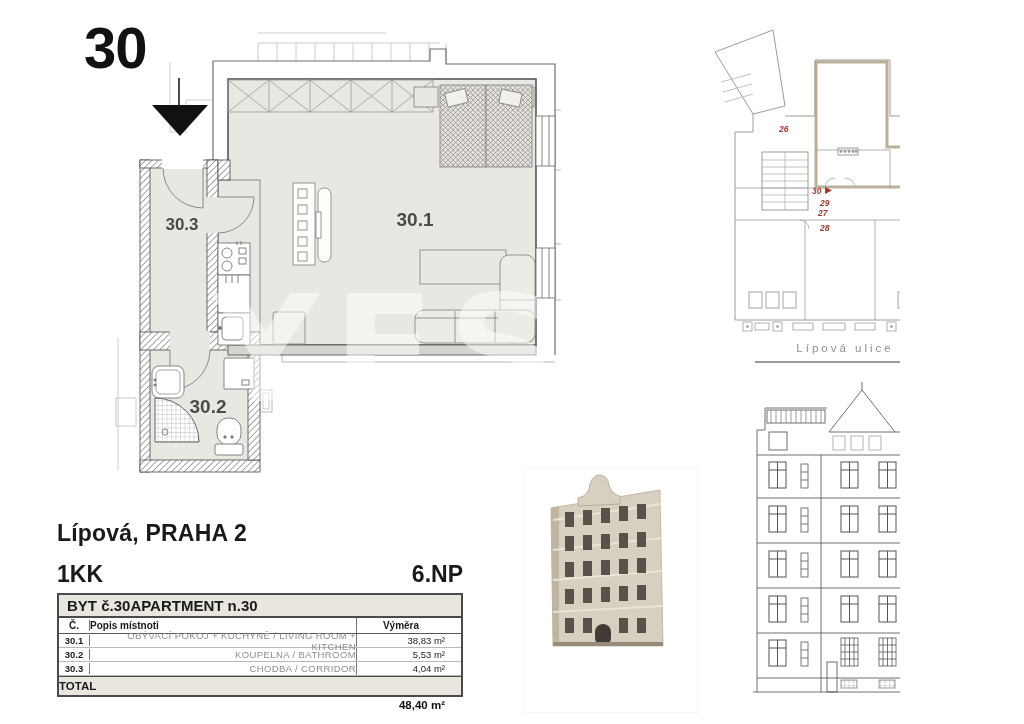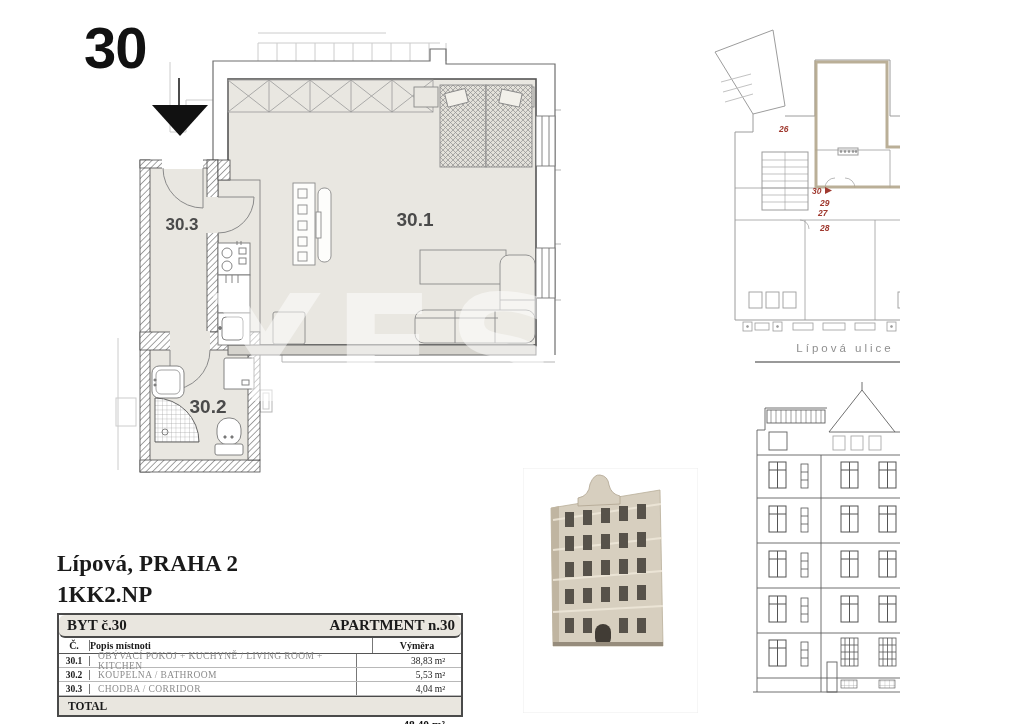--- a/index.html
+++ b/index.html
@@ -8,42 +8,42 @@
   
   #unit-number{position:absolute;left:84px;top:14px;font-size:58px;font-weight:bold;
                letter-spacing:-1px;color:#111;}
   
   .panel{position:absolute;}
   
   #watermark{position:absolute;left:212px;top:264px;font-family:"DejaVu Sans",sans-serif;
              font-weight:bold;font-size:148px;letter-spacing:14px;color:rgba(255,255,255,0.5);
              z-index:5;pointer-events:none;}
   
-  #info{position:absolute;left:57px;top:551px;width:406px;z-index:2;font-family:Liberation Serif, serif;}
+  #info{position:absolute;left:57px;top:520px;width:406px;z-index:2;}
   #info .title{font-size:23px;font-weight:bold;letter-spacing:0.2px;}
-  #info .line2{display:flex;justify-content:flex-start;font-size:23px;font-weight:bold;margin-top:5px;}
+  #info .line2{display:flex;justify-content:space-between;font-size:23px;font-weight:bold;margin-top:14px;}
   
   #apt-table{margin-top:5px;border:2px solid #4a4a4a;width:402px;}
-  .t-head{display:flex;justify-content:space-between;align-items:center;background:#e9e6df;
+  .t-head{display:flex;justify-content:flex-start;align-items:center;background:#e9e6df;
           height:21px;font-size:15px;font-weight:bold;padding:0 6px 0 8px;
-          border-bottom:2px solid #4a4a4a;border-radius:6px;}
+          border-bottom:2px solid #4a4a4a;}
   .t-sub{display:flex;height:15px;align-items:center;font-size:10px;font-weight:bold;
          border-bottom:1px solid #555;}
   .t-row{display:flex;height:13px;align-items:center;font-size:9.5px;border-bottom:1px solid #b8b8b8;}
   .t-row:last-of-type{border-bottom:none;}
   .c-num{width:30px;text-align:center;border-right:1px solid #777;flex:none;font-weight:bold;}
-  .c-desc{flex:1;padding-left:8px;color:#8c8c8c;letter-spacing:0.4px;}
+  .c-desc{flex:1;padding-left:8px;color:#8c8c8c;letter-spacing:0.4px;text-align:right;}
   .c-desc.hd{color:#1a1a1a;text-align:left;padding-left:0;letter-spacing:0;}
   .c-area{width:88px;flex:none;text-align:right;padding-right:16px;border-left:1px solid #777;
           align-self:stretch;display:flex;align-items:center;justify-content:flex-end;color:#222;}
-  .c-area.hd{justify-content:center;padding-right:0;color:#1a1a1a;font-weight:bold;}
+  .c-area.hd{justify-content:center;padding-right:16px;color:#1a1a1a;font-weight:bold;}
   .t-total{display:flex;height:18px;align-items:center;background:#e9e6df;
            border-top:1px solid #4a4a4a;font-size:11.5px;font-weight:bold;}
   .t-total .c-area{font-size:11.5px;font-weight:bold;color:#111;margin-top:28px;}
-  .t-total .lbl{flex:1;padding-left:9px;}
+  .t-total .lbl{flex:1;}
   svg text{font-family:"Liberation Sans",sans-serif;}
 </style>
 </head>
 <body>
 
 <div id="sheet">
 
   <div id="unit-number">30</div>
 
   <svg class="panel" style="left:108px;top:0" width="470" height="480" viewBox="0 0 470 480">
@@ -351,21 +351,21 @@
       </g>
       <rect x="72" y="156" width="16" height="22" rx="8" fill="#413c35"></rect>
       <rect x="30" y="174" width="110" height="4" fill="#968c7c"></rect>
     </g>
   </svg>
 
   <div id="info">
     <div class="title">Lípová, PRAHA 2</div>
     <div class="line2">
       <span>1KK</span>
-      <span>2.NP</span>
+      <span>6.NP</span>
     </div>
 
     <div id="apt-table">
       <div class="t-head">
         <span>BYT č.30</span>
         <span>APARTMENT n.30</span>
       </div>
       <div class="t-sub">
         <span class="c-num">Č.</span>
         <span class="c-desc hd">Popis místnoti</span>

